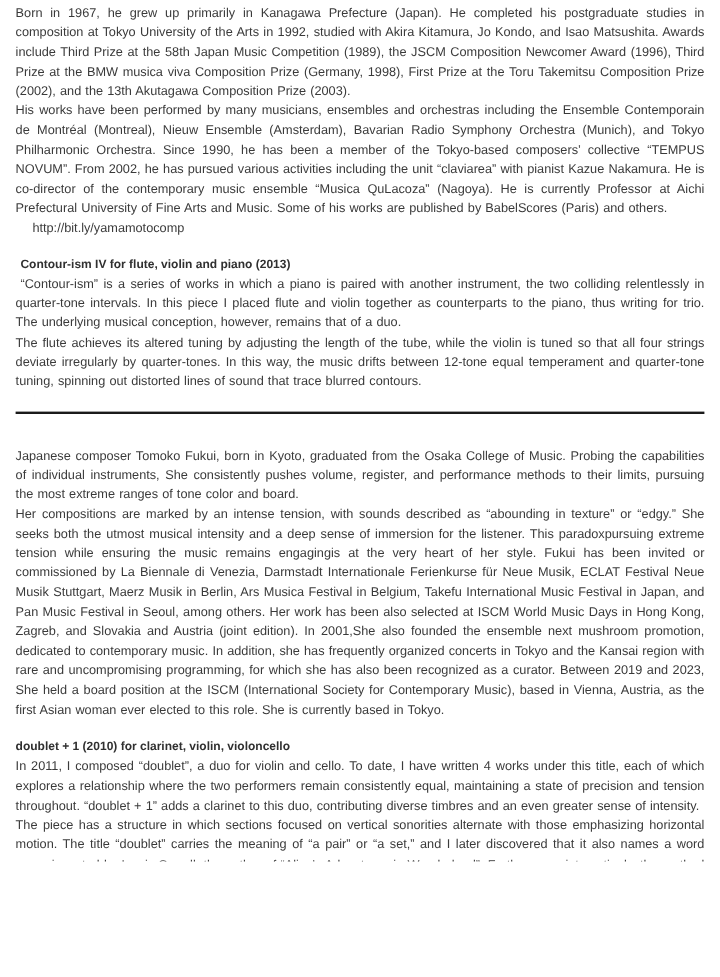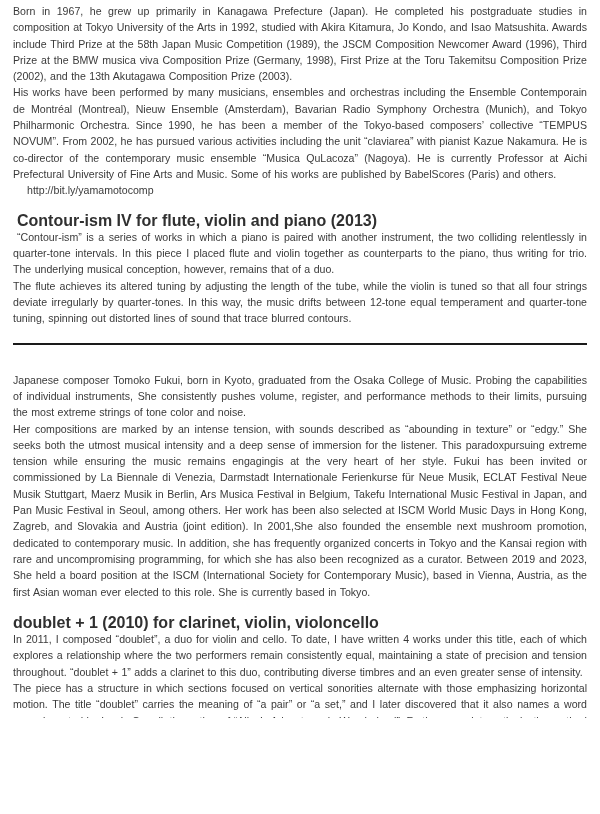--- a/index.html
+++ b/index.html
@@ -23,21 +23,21 @@
   }
   .para {
     margin: 0;
     font-size: 10.6px;
     line-height: 16.3px;
     text-align: justify;
     word-spacing: 0.5px;
   }
   .heading {
     margin: 0;
-    font-size: 16px;
+    font-size: 10px;
     line-height: 16.3px;
     font-weight: bold;
     color: #303030;
     text-align: left;
   }
   .ind { text-indent: 4px; }
   .sp14 { height: 14px; }
   .sp15 { height: 15px; }
   .divider {
     border: none;
@@ -58,21 +58,21 @@
   <p class="para"><a class="link">http://bit.ly/yamamotocomp</a></p>
 
   <div class="sp14"></div>
 
   <h2 class="heading ind">Contour-ism IV for flute, violin and piano (2013)</h2>
   <p class="para ind">“Contour-ism” is a series of works in which a piano is paired with another instrument, the two colliding relentlessly in quarter-tone intervals. In this piece I placed flute and violin together as counterparts to the piano, thus writing for trio. The underlying musical conception, however, remains that of a duo.</p>
   <p class="para">The flute achieves its altered tuning by adjusting the length of the tube, while the violin is tuned so that all four strings deviate irregularly by quarter-tones. In this way, the music drifts between 12-tone equal temperament and quarter-tone tuning, spinning out distorted lines of sound that trace blurred contours.</p>
 
   <hr class="divider">
 
-  <p class="para">Japanese composer Tomoko Fukui, born in Kyoto, graduated from the Osaka College of Music. Probing the capabilities of individual instruments, She consistently pushes volume, register, and performance methods to their limits, pursuing the most extreme strings of tone color and noise.</p>
+  <p class="para">Japanese composer Tomoko Fukui, born in Kyoto, graduated from the Osaka College of Music. Probing the capabilities of individual instruments, She consistently pushes volume, register, and performance methods to their limits, pursuing the most extreme ranges of tone color and board.</p>
   <p class="para">Her compositions are marked by an intense tension, with sounds described as “abounding in texture” or “edgy.” She seeks both the utmost musical intensity and a deep sense of immersion for the listener. This paradoxpursuing extreme tension while ensuring the music remains engagingis at the very heart of her style. Fukui has been invited or commissioned by La Biennale di Venezia, Darmstadt Internationale Ferienkurse für Neue Musik, ECLAT Festival Neue Musik Stuttgart, Maerz Musik in Berlin, Ars Musica Festival in Belgium, Takefu International Music Festival in Japan, and Pan Music Festival in Seoul, among others. Her work has been also selected at ISCM World Music Days in Hong Kong, Zagreb, and Slovakia and Austria (joint edition). In 2001,She also founded the ensemble next mushroom promotion, dedicated to contemporary music. In addition, she has frequently organized concerts in Tokyo and the Kansai region with rare and uncompromising programming, for which she has also been recognized as a curator. Between 2019 and 2023, She held a board position at the ISCM (International Society for Contemporary Music), based in Vienna, Austria, as the first Asian woman ever elected to this role. She is currently based in Tokyo.</p>
 
   <div class="sp15"></div>
 
   <h2 class="heading">doublet + 1 (2010) for clarinet, violin, violoncello</h2>
   <p class="para">In 2011, I composed “doublet”, a duo for violin and cello. To date, I have written 4 works under this title, each of which explores a relationship where the two performers remain consistently equal, maintaining a state of precision and tension throughout. “doublet + 1” adds a clarinet to this duo, contributing diverse timbres and an even greater sense of intensity.</p>
   <p class="para force-just">The piece has a structure in which sections focused on vertical sonorities alternate with those emphasizing horizontal motion. The title “doublet” carries the meaning of “a pair” or “a set,” and I later discovered that it also names a word game invented by Lewis Carroll, the author of “Alice’s Adventures in Wonderland”. Furthermore, interestingly, the method I used in “doublet” remaking pitch patterns by transforming them one note at a timeshares an affinity with</p>
 
 </div>
 

